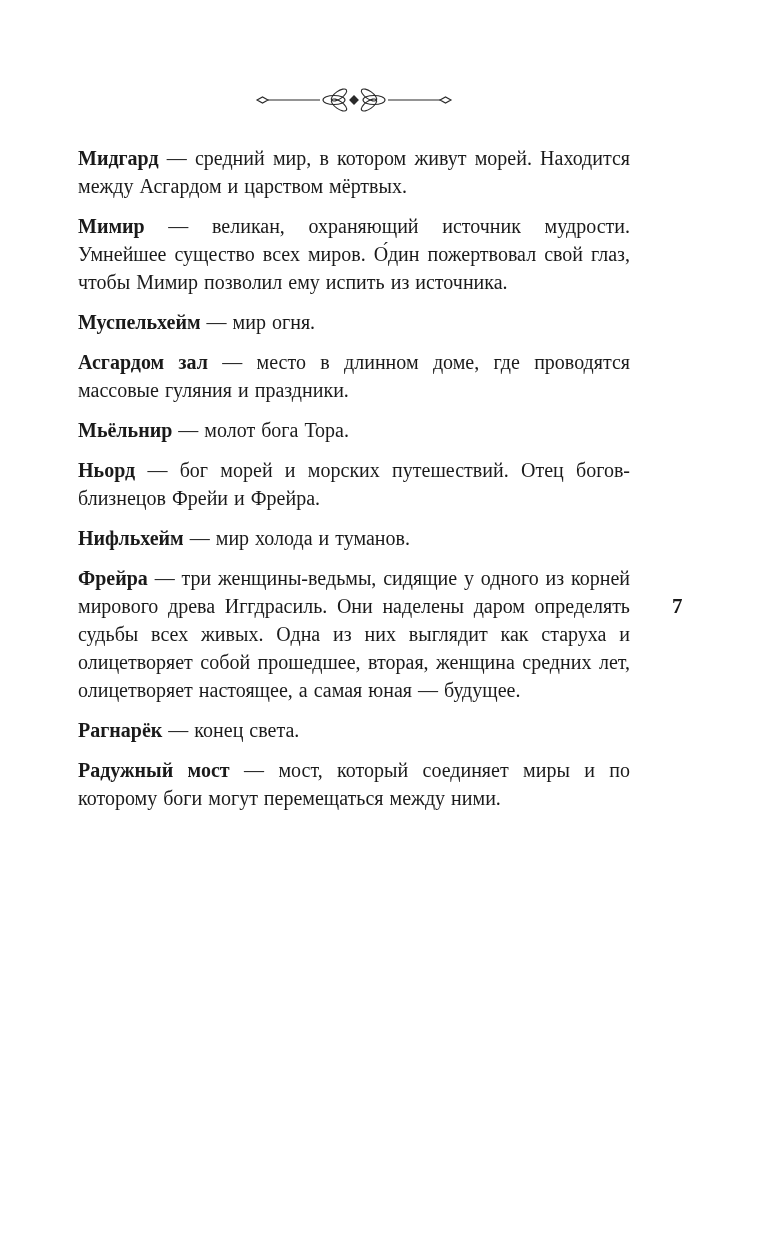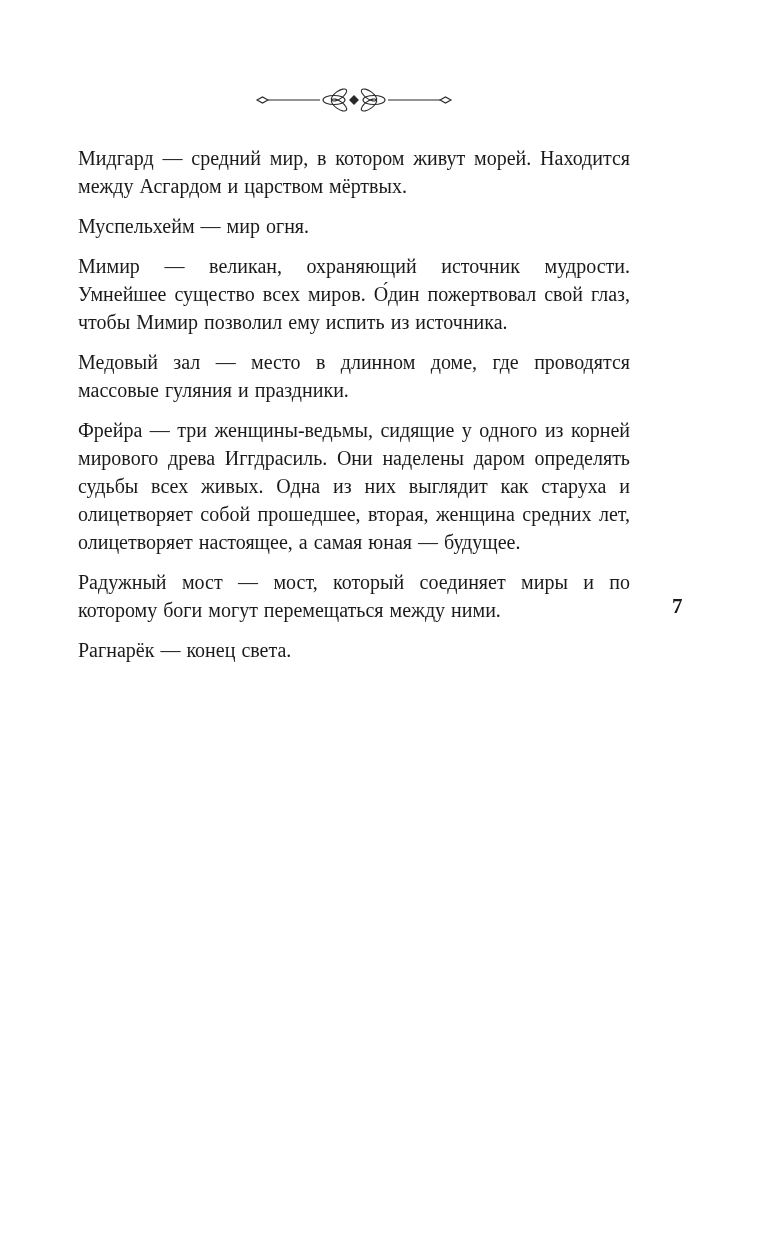--- a/index.html
+++ b/index.html
@@ -28,21 +28,21 @@
     margin-top: 24px;
   }
   p.entry {
     margin: 0 0 12px 0;
     font-size: 20px;
     line-height: 28px;
     text-align: justify;
     word-spacing: 1px;
   }
   p.entry b {
-    font-weight: normal;
+    font-weight: bold;
   }
   .page-number {
     position: absolute;
     left: 672px;
     top: 594px;
     font-size: 21px;
     font-weight: bold;
     color: #1a1a1a;
   }
 </style>
@@ -64,23 +64,26 @@
         <ellipse cx="115" cy="21" rx="9" ry="3.8" transform="rotate(-35 115 21)"></ellipse>
         <path d="M134 16 L186 16"></path>
         <path d="M186 16 l5.5 -3 5.5 3 -5.5 3 z"></path>
       </g>
       <rect x="96.5" y="12.5" width="7" height="7" transform="rotate(45 100 16)" fill="#2a2a2a"></rect>
     </svg>
   </div>
 
   <div class="text-block">
     <p class="entry"><b>Мидгард</b><span> — средний мир, в котором живут морей. Находится между Асгардом и царством мёртвых.</span></p>
+    <p class="entry"><b>Мимир</b><span> — великан, охраняющий источник мудрости. Умнейшее существо всех миров. О́дин пожертвовал свой глаз, чтобы Мимир позволил ему испить из источника.</span></p>
     <p class="entry"><b>Муспельхейм</b><span> — мир огня.</span></p>
-    <p class="entry"><b>Мимир</b><span> — великан, охраняющий источник мудрости. Умнейшее существо всех миров. О́дин пожертвовал свой глаз, чтобы Мимир позволил ему испить из источника.</span></p>
-    <p class="entry"><b>Медовый зал</b><span> — место в длинном доме, где проводятся массовые гуляния и праздники.</span></p>
+    <p class="entry"><b>Асгардом зал</b><span> — место в длинном доме, где проводятся массовые гуляния и праздники.</span></p>
+    <p class="entry"><b>Мьёльнир</b><span> — молот бога Тора.</span></p>
+    <p class="entry"><b>Ньорд</b><span> — бог морей и морских путешествий. Отец богов-близнецов Фрейи и Фрейра.</span></p>
+    <p class="entry"><b>Нифльхейм</b><span> — мир холода и туманов.</span></p>
     <p class="entry"><b>Фрейра</b><span> — три женщины-ведьмы, сидящие у одного из корней мирового древа Иггдрасиль. Они наделены даром определять судьбы всех живых. Одна из них выглядит как старуха и олицетворяет собой прошедшее, вторая, женщина средних лет, олицетворяет настоящее, а самая юная — будущее.</span></p>
+    <p class="entry"><b>Рагнарёк</b><span> — конец света.</span></p>
     <p class="entry"><b>Радужный мост</b><span> — мост, который соединяет миры и по которому боги могут перемещаться между ними.</span></p>
-    <p class="entry"><b>Рагнарёк</b><span> — конец света.</span></p>
   </div>
 
   <div class="page-number">7</div>
 
 </div>
 
 </body></html>

